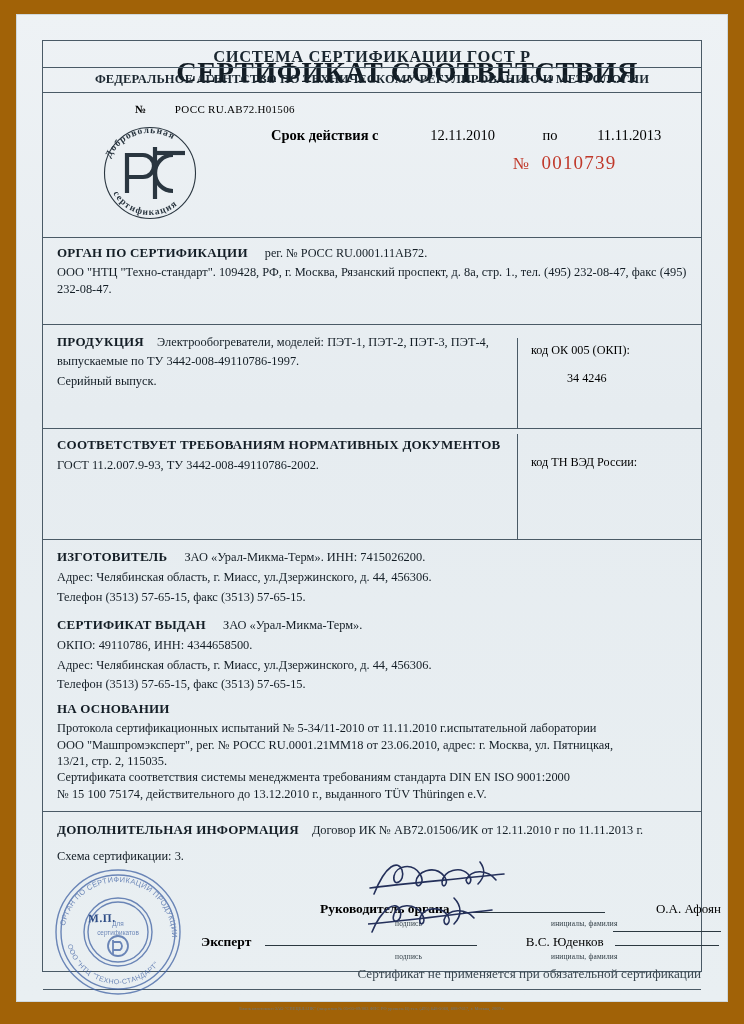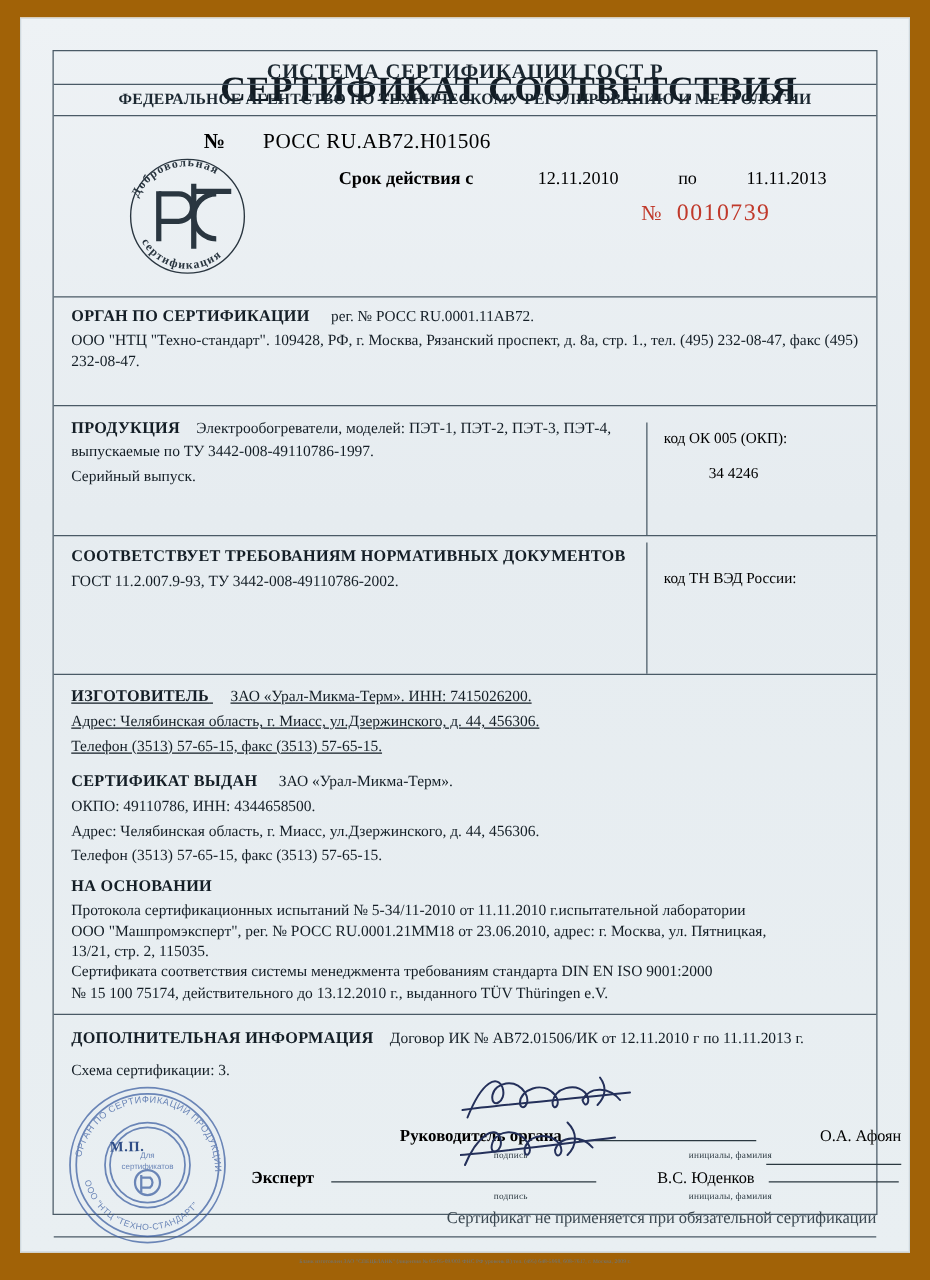--- a/index.html
+++ b/index.html
@@ -66,22 +66,22 @@
     font-size: 28.5px;
     font-weight: bold;
     letter-spacing: .4px;
     margin-top: 16px;
     margin-left: 70px;
     color: #121c24;
   }
 
   .numline {
     margin-top: 14px;
-    margin-left: 120px;
-    font-size: 17px;
+    margin-left: 92px;
+    font-size: 11px;
   }
   .numline .lbl { font-weight: bold; }
   .numline .val { margin-left: 26px; letter-spacing: .3px; }
 
   .termline {
     margin-top: 12px;
     margin-left: 228px;
     font-size: 14.5px;
   }
   .termline .lbl { font-weight: bold; }
@@ -271,21 +271,21 @@
 
       <div class="sec" style="top:387px;"></div>
       <div class="secbody" style="top:395px;right:190px;">
         <div class="cap">СООТВЕТСТВУЕТ ТРЕБОВАНИЯМ НОРМАТИВНЫХ ДОКУМЕНТОВ</div>
         <div style="margin-top:4px;">ГОСТ 11.2.007.9-93, ТУ 3442-008-49110786-2002.</div>
       </div>
       <div class="vline" style="left:474px;top:393px;height:105px;"></div>
       <div class="okpbox" style="left:488px;top:414px;">код ТН ВЭД России:</div>
 
       <div class="sec" style="top:498px;"></div>
-      <div class="secbody" style="top:507px;text-decoration:underline;">
+      <div class="secbody" style="top:507px;">
         <span class="cap">ИЗГОТОВИТЕЛЬ</span>
         <span style="margin-left:14px;">ЗАО «Урал-Микма-Терм». ИНН: 7415026200.</span>
         <div style="margin-top:4px;">Адрес: Челябинская область, г. Миасс, ул.Дзержинского, д. 44, 456306.</div>
         <div style="margin-top:3px;">Телефон (3513) 57-65-15, факс (3513) 57-65-15.</div>
       </div>
 
       <div class="secbody" style="top:575px;">
         <span class="cap">СЕРТИФИКАТ ВЫДАН</span>
         <span style="margin-left:14px;">ЗАО «Урал-Микма-Терм».</span>
         <div style="margin-top:4px;">ОКПО: 49110786, ИНН: 4344658500.</div>

